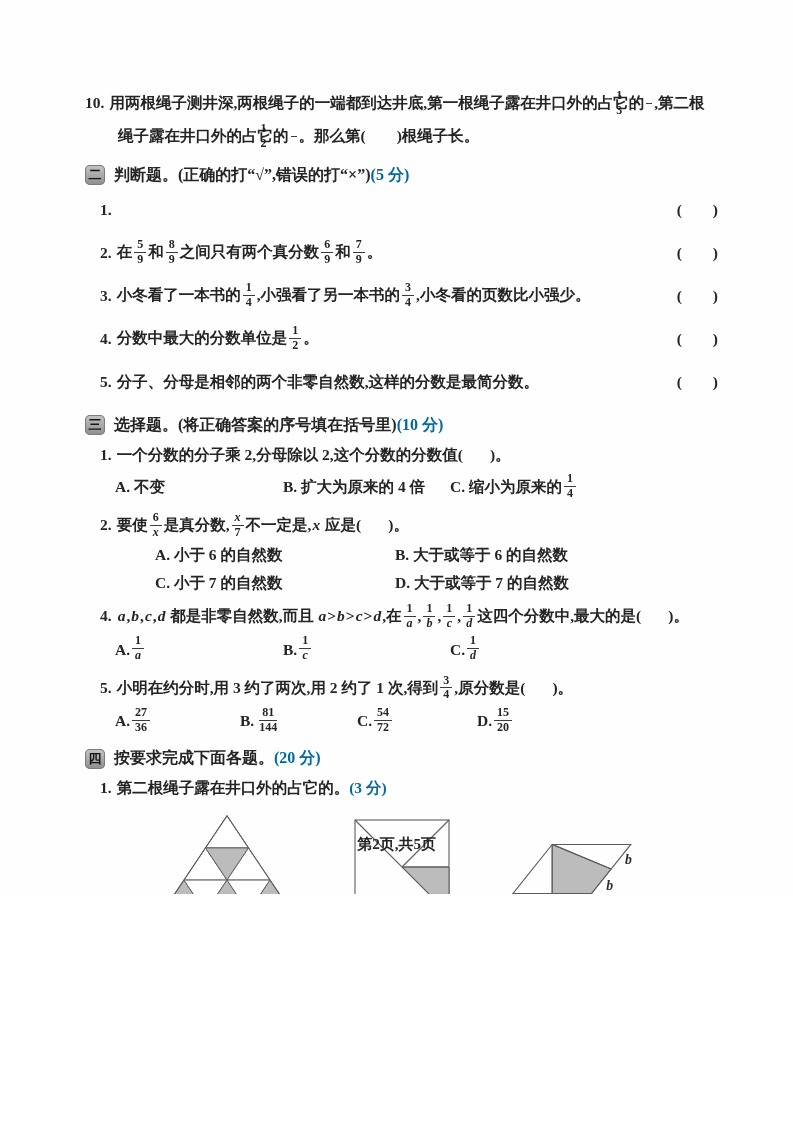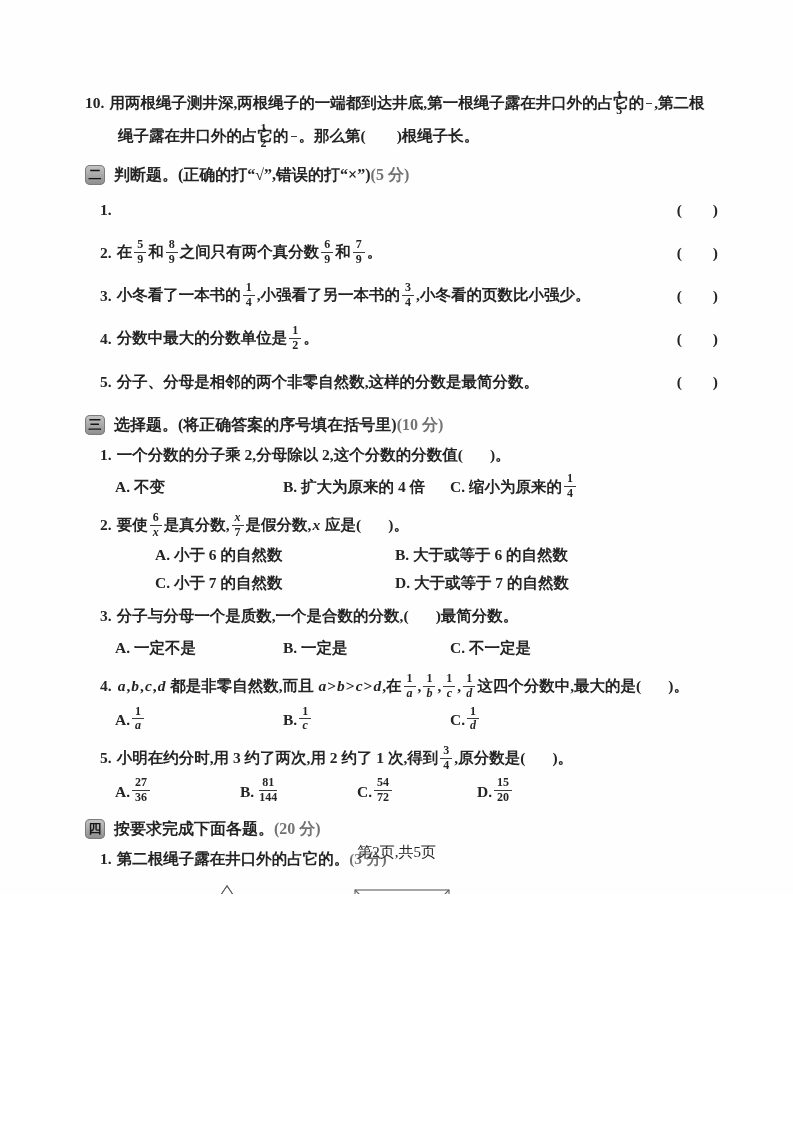--- a/index.html
+++ b/index.html
@@ -2,21 +2,21 @@
 <html><head>
 <meta charset="utf-8">
 <style>
   html,body { margin:0; padding:0; background:#ffffff; }
   .sheet {
     position:relative; width:793px; height:894px; box-sizing:border-box;
     padding:86px 75px 0 85px; overflow:hidden; background:#fefefe;
     font-family:"Liberation Serif","DejaVu Serif",serif;
     color:#242424; font-size:15.5px; font-weight:600;
   }
-  .score { color:#737373; }
+  .score { color:#0369a1; }
   .var { font-style:italic; font-family:"Liberation Serif",serif; padding:0 1px; }
   .frac { display:inline-flex; flex-direction:column; align-items:center;
     vertical-align:middle; line-height:1.15; font-size:12px; margin:0 2px; position:relative; top:-1px; }
   .frac .num { border-bottom:1.2px solid #3a3a3a; padding:0 3px; }
   .frac .den { padding:0 3px; }
   .qno { font-weight:700; margin-right:5px; white-space:nowrap; }
   .qblock { margin:0 0 6px 0; line-height:2.15; padding-left:33px; text-indent:-33px; }
   .sec-header { display:flex; align-items:center; margin:12px 0 4px 0; font-weight:700; font-size:16px; }
   .badge {
     display:inline-flex; align-items:center; justify-content:center; flex:0 0 auto;
@@ -43,21 +43,21 @@
   .figarea { display:flex; align-items:flex-end; justify-content:center; height:106px; }
   .fig-tri { margin-left:66px; width:152px; }
   .fig-sq  { margin-left:46px; width:106px; }
   .fig-par { margin-left:50px; width:172px; }
   .figparen { text-align:center; margin-top:12px; white-space:pre; font-weight:600; }
   svg { display:block; }
   .outline { fill:none; stroke:#5c5c5c; stroke-width:1.1; }
   .cell { stroke:#5c5c5c; stroke-width:1; fill:#ffffff; }
   .shade { stroke:#5c5c5c; stroke-width:1; fill:#bcbcbc; }
   .svgvar { font-family:"Liberation Serif",serif; font-style:italic; font-size:14px; fill:#2a2a2a; }
-  .footer { position:absolute; left:0; right:0; bottom:32px; text-align:center; font-size:15px; font-weight:400; }
+  .footer { position:absolute; left:0; right:0; bottom:40px; text-align:center; font-size:15px; font-weight:700; }
   .scan-mark { position:absolute; left:0px; top:903px; width:7px; height:20px;
     background:#a8a8a8; border-radius:2px; opacity:.75; }
 </style>
 </head>
 <body>
 
 <div class="sheet">
   <div class="scan-mark"></div>
 
   <p class="qblock"><span class="qno">10.</span><span class="qtext"><span>用两根绳子测井深,两根绳子的一端都到达井底,第一根绳子露在井口外的占它的</span><span class="frac">
@@ -145,53 +145,39 @@
     </div>
   </div>
 
   <div class="citem">
     <div class="qline"><span class="qno">2.</span><span class="qtext"><span>要使</span><span class="frac">
             <span class="num">6</span>
             <span class="den var">x</span>
           </span><span>是真分数,</span><span class="frac">
             <span class="num var">x</span>
             <span class="den">7</span>
-          </span><span>是假分数,</span><span class="var">x</span><span> 应是(&nbsp;&nbsp;&nbsp;&nbsp;&nbsp;&nbsp;&nbsp;)。</span></span></div>
+          </span><span>不一定是,</span><span class="var">x</span><span> 应是(&nbsp;&nbsp;&nbsp;&nbsp;&nbsp;&nbsp;&nbsp;)。</span></span></div>
     <div class="opts col2">
       <span class="opt">
           <span>A. 小于 6 的自然数</span>
         </span>
       <span class="opt">
           <span>B. 大于或等于 6 的自然数</span>
         </span>
     </div>
     <div class="opts col2">
       <span class="opt">
           <span>C. 小于 7 的自然数</span>
         </span>
       <span class="opt">
           <span>D. 大于或等于 7 的自然数</span>
         </span>
     </div>
   </div>
 
-  <div class="citem">
-    <div class="qline"><span class="qno">3.</span><span class="qtext"><span>分子与分母一个是质数,一个是合数的分数,(&nbsp;&nbsp;&nbsp;&nbsp;&nbsp;&nbsp;&nbsp;)最简分数。</span></span></div>
-    <div class="opts col3">
-      <span class="opt">
-          <span>A. 一定不是</span>
-        </span>
-      <span class="opt">
-          <span>B. 一定是</span>
-        </span>
-      <span class="opt">
-          <span>C. 不一定是</span>
-        </span>
-    </div>
-  </div>
 
   <div class="citem">
     <div class="qline"><span class="qno">4.</span><span class="qtext"><span class="var">a</span><span>,</span><span class="var">b</span><span>,</span><span class="var">c</span><span>,</span><span class="var">d</span><span> 都是非零自然数,而且 </span><span class="var">a</span><span>&gt;</span><span class="var">b</span><span>&gt;</span><span class="var">c</span><span>&gt;</span><span class="var">d</span><span>,在</span><span class="frac">
             <span class="num">1</span>
             <span class="den var">a</span>
           </span><span>,</span><span class="frac">
             <span class="num">1</span>
             <span class="den var">b</span>
           </span><span>,</span><span class="frac">
             <span class="num">1</span>

